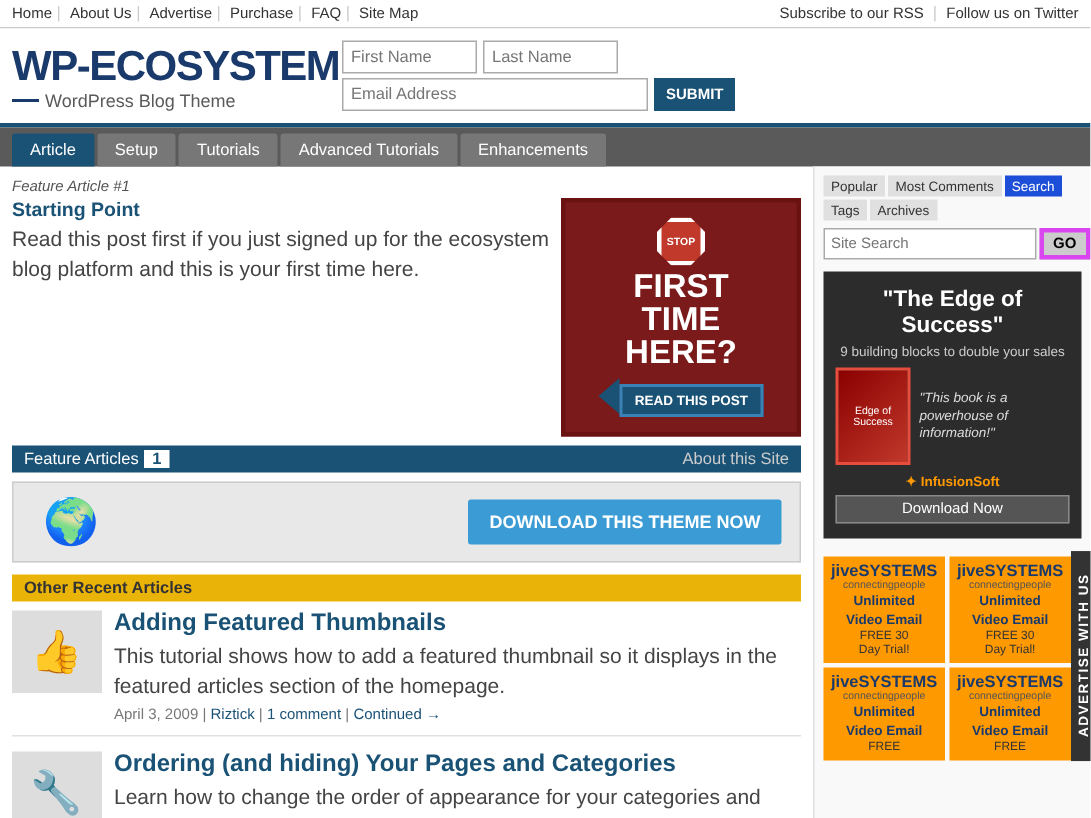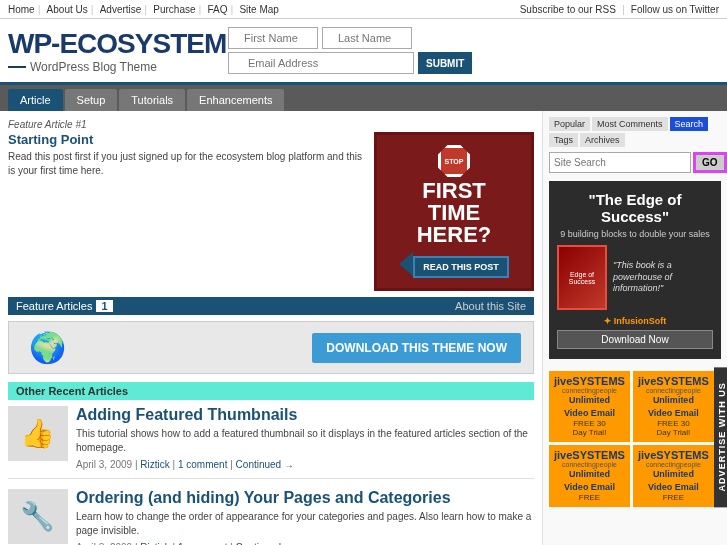--- a/index.html
+++ b/index.html
@@ -32,21 +32,21 @@
     
     .main { display: flex; gap: 0; }
     .content { flex: 1; min-width: 0; padding: 8px; }
     .sidebar { width: 185px; flex-shrink: 0; padding: 6px; background: #f9f9f9; border-left: 1px solid #e0e0e0; }
 
     
     .feature-label { font-size: 10px; color: #555; margin-bottom: 2px; font-style: italic; }
     .feature-article { display: flex; gap: 8px; margin-bottom: 6px; }
     .feature-text { flex: 1; }
     .article-title { color: #1a5276; font-size: 13px; font-weight: bold; text-decoration: none; display: block; margin-bottom: 3px; }
-    .article-body { font-size: 10px; color: #444; line-height: 1.4; }
+    .article-body { font-size: 14px; color: #444; line-height: 1.4; }
     .article-meta { font-size: 10px; color: #777; margin-top: 4px; }
     .article-meta a { color: #1a5276; text-decoration: none; }
     .continued { color: #1a5276; text-decoration: none; }
 
     
     .stop-banner { width: 160px; flex-shrink: 0; background: #7a1a1a; position: relative; display: flex; flex-direction: column; align-items: center; justify-content: center; padding: 10px; border: 3px solid #6a1212; }
     .first-time { color: #fff; font-size: 22px; font-weight: bold; text-align: center; line-height: 1; text-transform: uppercase; }
     .read-post-btn { background: #1a5276; color: #fff; font-size: 9px; font-weight: bold; padding: 4px 8px; text-decoration: none; display: block; text-align: center; margin-top: 6px; border: 2px solid #3a82b6; text-transform: uppercase; width: 100%; }
 
     
@@ -56,21 +56,21 @@
     .about-link { color: #ccc; font-size: 11px; }
 
     
     .eco-banner { background: #e8e8e8; border: 1px solid #ccc; display: flex; align-items: center; justify-content: space-between; padding: 8px 12px; margin-bottom: 8px; }
     .eco-left { font-size: 11px; color: #333; }
     .eco-main { font-size: 20px; font-weight: bold; color: #1a3a6b; }
     .eco-globe { font-size: 30px; margin: 0 8px; }
     .download-btn { background: #3a9bd5; color: #fff; font-size: 12px; font-weight: bold; padding: 8px 14px; border: none; cursor: pointer; text-transform: uppercase; border-radius: 2px; }
 
     
-    .recent-title { background: #5eead4; color: #333; padding: 3px 8px; font-size: 11px; font-weight: bold; margin-bottom: 6px; }
+    .recent-title { background: #eab308; color: #333; padding: 3px 8px; font-size: 11px; font-weight: bold; margin-bottom: 6px; }
     .article-item { display: flex; gap: 8px; margin-bottom: 10px; padding-bottom: 8px; border-bottom: 1px solid #e0e0e0; }
     .article-thumb { width: 60px; height: 55px; background: #ddd; flex-shrink: 0; display: flex; align-items: center; justify-content: center; overflow: hidden; }
     .thumb-thumbsup { font-size: 28px; }
     .thumb-wrench { font-size: 28px; }
     .article-content { flex: 1; }
     .article-content .article-title { font-size: 16px; }
 
     
     .sidebar-tabs { display: flex; gap: 2px; margin-bottom: 5px; flex-wrap: wrap; }
     .sidebar-tab { font-size: 9px; padding: 2px 5px; background: #e0e0e0; color: #333; cursor: pointer; }
@@ -99,23 +99,23 @@
 
     
     .advertise-banner { background: #333; color: #fff; writing-mode: vertical-rl; text-orientation: mixed; transform: rotate(180deg); font-size: 9px; font-weight: bold; letter-spacing: 1px; text-transform: uppercase; padding: 8px 3px; display: flex; align-items: center; justify-content: center; width: 16px; }
 
     .sidebar-lower { display: flex; }
     .jive-section { flex: 1; }
 
     .header-signup { display: flex; align-items: flex-start; }
     .header-form { display: flex; flex-direction: column; gap: 3px; }
     .header-name-row { display: flex; gap: 4px; }
-    .header-name-row input { width: 90px; border: 1px solid #aaa; padding: 3px 15px; font-size: 11px; height: 22px; color: #999; }
+    .header-name-row input { width: 90px; border: 1px solid #aaa; padding: 3px 5px; font-size: 11px; height: 22px; color: #999; }
     .header-email-row { display: flex; gap: 4px; align-items: center; }
-    .header-email-row input { width: 186px; border: 1px solid #aaa; padding: 3px 19px; font-size: 11px; height: 22px; color: #999; }
+    .header-email-row input { width: 204px; border: 1px solid #aaa; padding: 3px 5px; font-size: 11px; height: 22px; color: #999; }
     .header-submit { background: #1a5276; color: #fff; border: none; padding: 3px 8px; font-size: 10px; font-weight: bold; cursor: pointer; height: 22px; text-transform: uppercase; }
   </style>
 </head>
 <body>
 
 <div class="top-nav">
   <div class="top-nav-left">
     <a>Home</a><span>|</span>
     <a>About Us</a><span>|</span>
     <a>Advertise</a><span>|</span>
@@ -146,20 +146,21 @@
         <button class="header-submit">SUBMIT</button>
       </div>
     </div>
   </div>
 </div>
 
 <div class="nav-tabs">
   <div class="nav-tab active">Article</div>
   <div class="nav-tab">Setup</div>
   <div class="nav-tab">Tutorials</div>
+  <div class="nav-tab">Advanced Tutorials</div>
   <div class="nav-tab">Enhancements</div>
 </div>
 
 <div class="main">
 
   <div class="content">
 
     <div class="feature-label">Feature Article #1</div>
     <div class="feature-article">
       <div class="feature-text">

